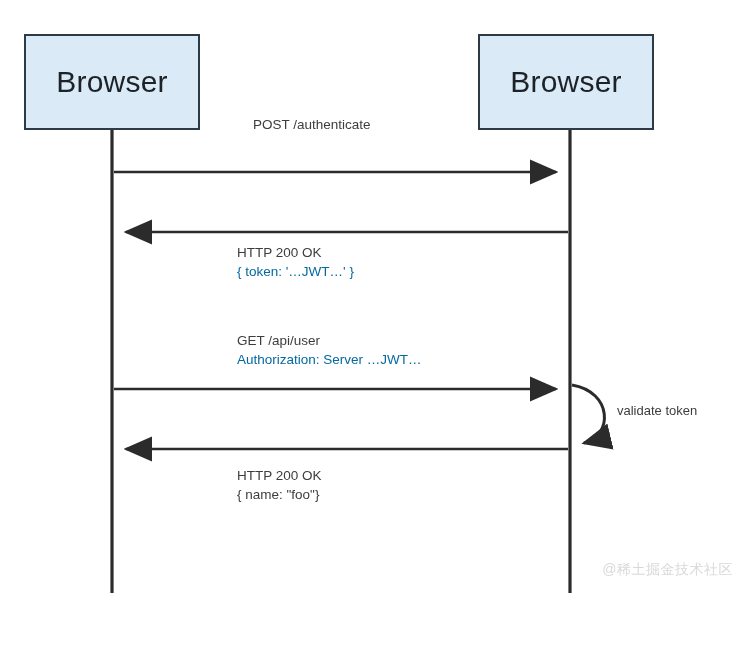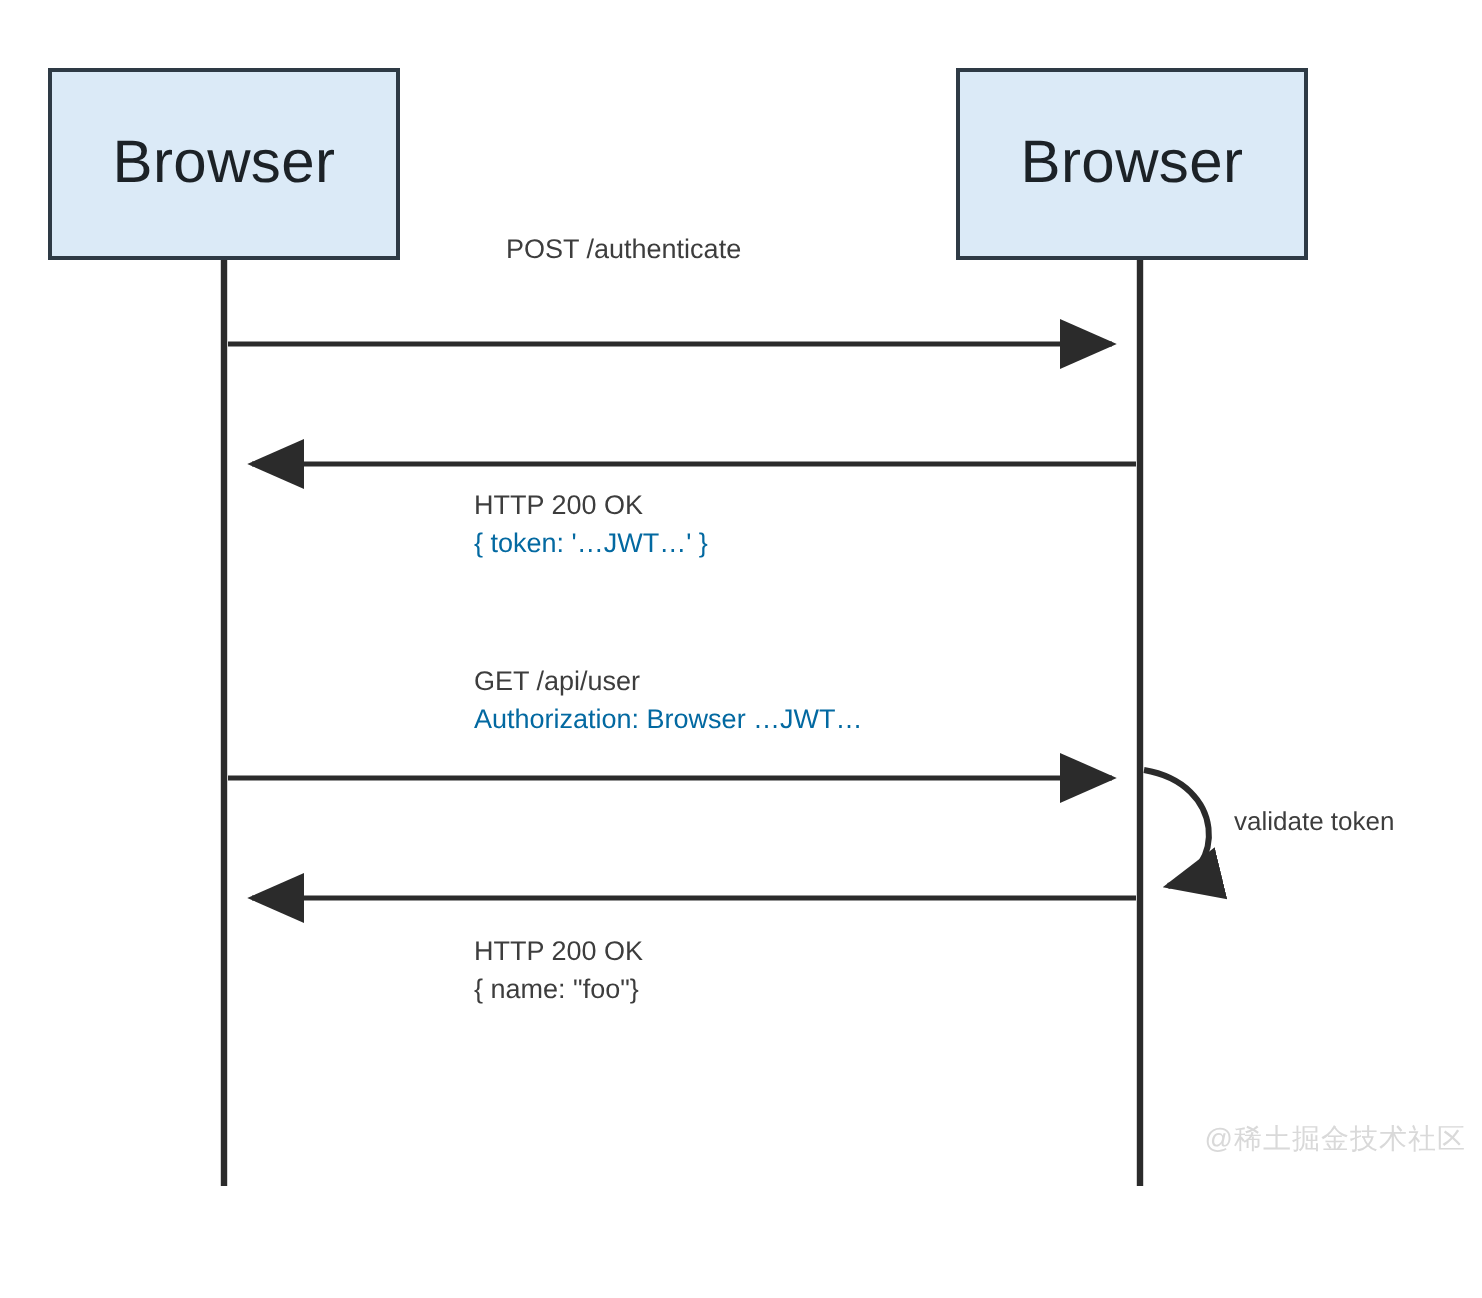--- a/index.html
+++ b/index.html
@@ -137,21 +137,21 @@
     <span class="line-plain">POST /authenticate</span>
   </div>
 
   <div class="msg-label" id="label-resp-jwt">
     <span class="line-plain">HTTP 200 OK</span>
     <span class="line-green">{ token: '…JWT…' }</span>
   </div>
 
   <div class="msg-label" id="label-get">
     <span class="line-plain">GET /api/user</span>
-    <span class="line-green">Authorization: Browser …JWT…</span>
+    <span class="line-green">Authorization: Server …JWT…</span>
   </div>
 
   <div class="msg-label" id="label-resp-name">
     <span class="line-plain">HTTP 200 OK</span>
     <span class="line-plain">{ name: "foo"}</span>
   </div>
 
   <div id="label-validate">validate token</div>
 
   <div id="watermark">@稀土掘金技术社区</div>

